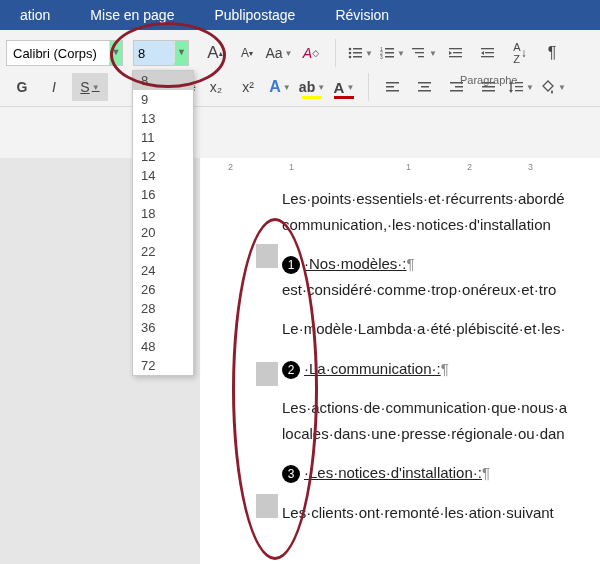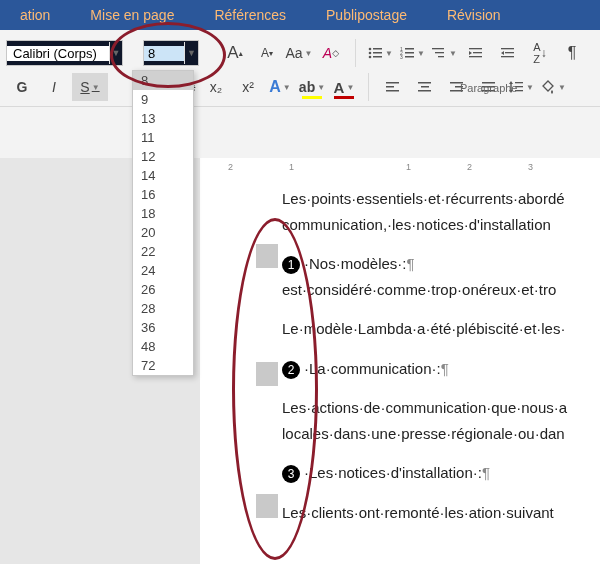--- a/index.html
+++ b/index.html
@@ -1,63 +1,62 @@
 <!DOCTYPE html>
 <html><head>
 <meta charset="utf-8">
 <style>
   html,body{margin:0;padding:0;font-family:"Segoe UI",Arial,sans-serif;font-size:13px;color:#333;background:#fff;overflow:hidden}
   .viewport{width:600px;height:564px;position:relative;overflow:hidden;background:#f3f3f3}
-  .menubar{background:#2b579a;color:#fdba74;display:flex;height:30px;align-items:center;padding-left:0}
+  .menubar{background:#2b579a;color:#ffffff;display:flex;height:30px;align-items:center;padding-left:0}
   .menubar .mi{padding:0 20px;font-size:14px;cursor:default}
   .ribbon{background:#f3f3f3;border-bottom:1px solid #d9d9d9;padding:6px 0 2px 0;position:relative}
   .row{display:flex;align-items:center;height:34px}
-  .font-box,.size-box{background:#0f172a;border:1px solid #c8c8c8;display:flex;align-items:center;margin-right:20px}
+  .font-box,.size-box{background:#86efac;border:1px solid #c8c8c8;display:flex;margin-right:10px}
   .font-box{width:115px;height:24px;margin-left:6px}
   .font-box input{border:none;outline:none;width:90px;font-size:13px;padding:0 6px}
   .size-box{width:54px;height:24px}
   .size-box input{border:none;outline:none;width:32px;font-size:13px;padding:0 4px;background:#cce4f7}
   .dd{width:16px;height:22px;border-left:1px solid #e0e0e0;display:flex;align-items:center;justify-content:center;color:#666;font-size:9px}
   .rb-btn{display:inline-flex;align-items:center;justify-content:center;min-width:28px;height:28px;margin:0 2px;color:#444;font-size:14px;position:relative}
   .rb-btn .caret{font-size:8px;margin-left:2px;color:#777}
   .sep{width:1px;height:28px;background:#d9d9d9;margin:0 8px}
-  .glabel{position:absolute;bottom:12px;font-size:11px;color:#666}
+  .glabel{position:absolute;bottom:20px;font-size:11px;color:#666}
   .glabel.par{left:460px}
   .bold{font-weight:bold}
   .ital{font-style:italic}
   .undl{text-decoration:underline}
   .strike{text-decoration:line-through}
   .highlighted{background:#d8d8d8;padding:0 4px}
   .color-a{font-weight:bold;position:relative}
   .color-a .bar{position:absolute;bottom:2px;left:4px;right:4px;height:3px}
   .icon-svg{width:16px;height:16px}
   .dropdown{position:absolute;left:132px;top:70px;width:60px;background:#fff;border:1px solid #c8c8c8;box-shadow:2px 2px 6px rgba(0,0,0,.2);z-index:50;max-height:360px}
   .dropdown .opt{padding:2px 8px;font-size:13px;color:#444}
   .dropdown .opt.sel{background:#d0d0d0}
   .ruler{position:absolute;left:200px;right:0;top:158px;height:18px;background:#fff;border-bottom:1px solid #d9d9d9;font-size:9px;color:#888;display:flex;align-items:center;overflow:hidden}
   .ruler span{margin:0 28px}
   .doc{position:absolute;left:200px;right:0;top:176px;bottom:0;background:#fff;padding:10px 0 4px 82px;line-height:1.7;font-size:15px;color:#222;overflow:hidden}
   .doc p{margin:0 0 14px 0;white-space:nowrap}
   .num{display:inline-block;width:18px;height:18px;border-radius:50%;background:#000;color:#fff;font-size:12px;text-align:center;line-height:18px;margin-right:4px;vertical-align:middle}
-  .hdr{}
+  .hdr{text-decoration:underline}
   .pil{color:#888}
   .greyblk{position:absolute;width:22px;height:24px;background:#c9c9c9}
   .circle{position:absolute;border:3px solid #8b1d2c;border-radius:50%;pointer-events:none;z-index:60}
   .circle.c1{left:110px;top:22px;width:110px;height:60px}
   .circle.c2{left:232px;top:218px;width:80px;height:336px;border-radius:50%/50%}
   .leftcol{position:absolute;left:0;top:158px;width:200px;bottom:0;background:#e6e6e6}
 </style>
 </head>
 <body>
 <div class="viewport">
 
 <div class="menubar">
   <div class="mi">ation</div>
   <div class="mi">Mise en page</div>
-  <div class="mi">Références</div>
   <div class="mi">Publipostage</div>
   <div class="mi">Révision</div>
 </div>
 
 <div class="ribbon">
   <div class="row">
     <div class="font-box">
       <input value="Calibri (Corps)" style="">
       <div class="dd">▼</div>
     </div>

